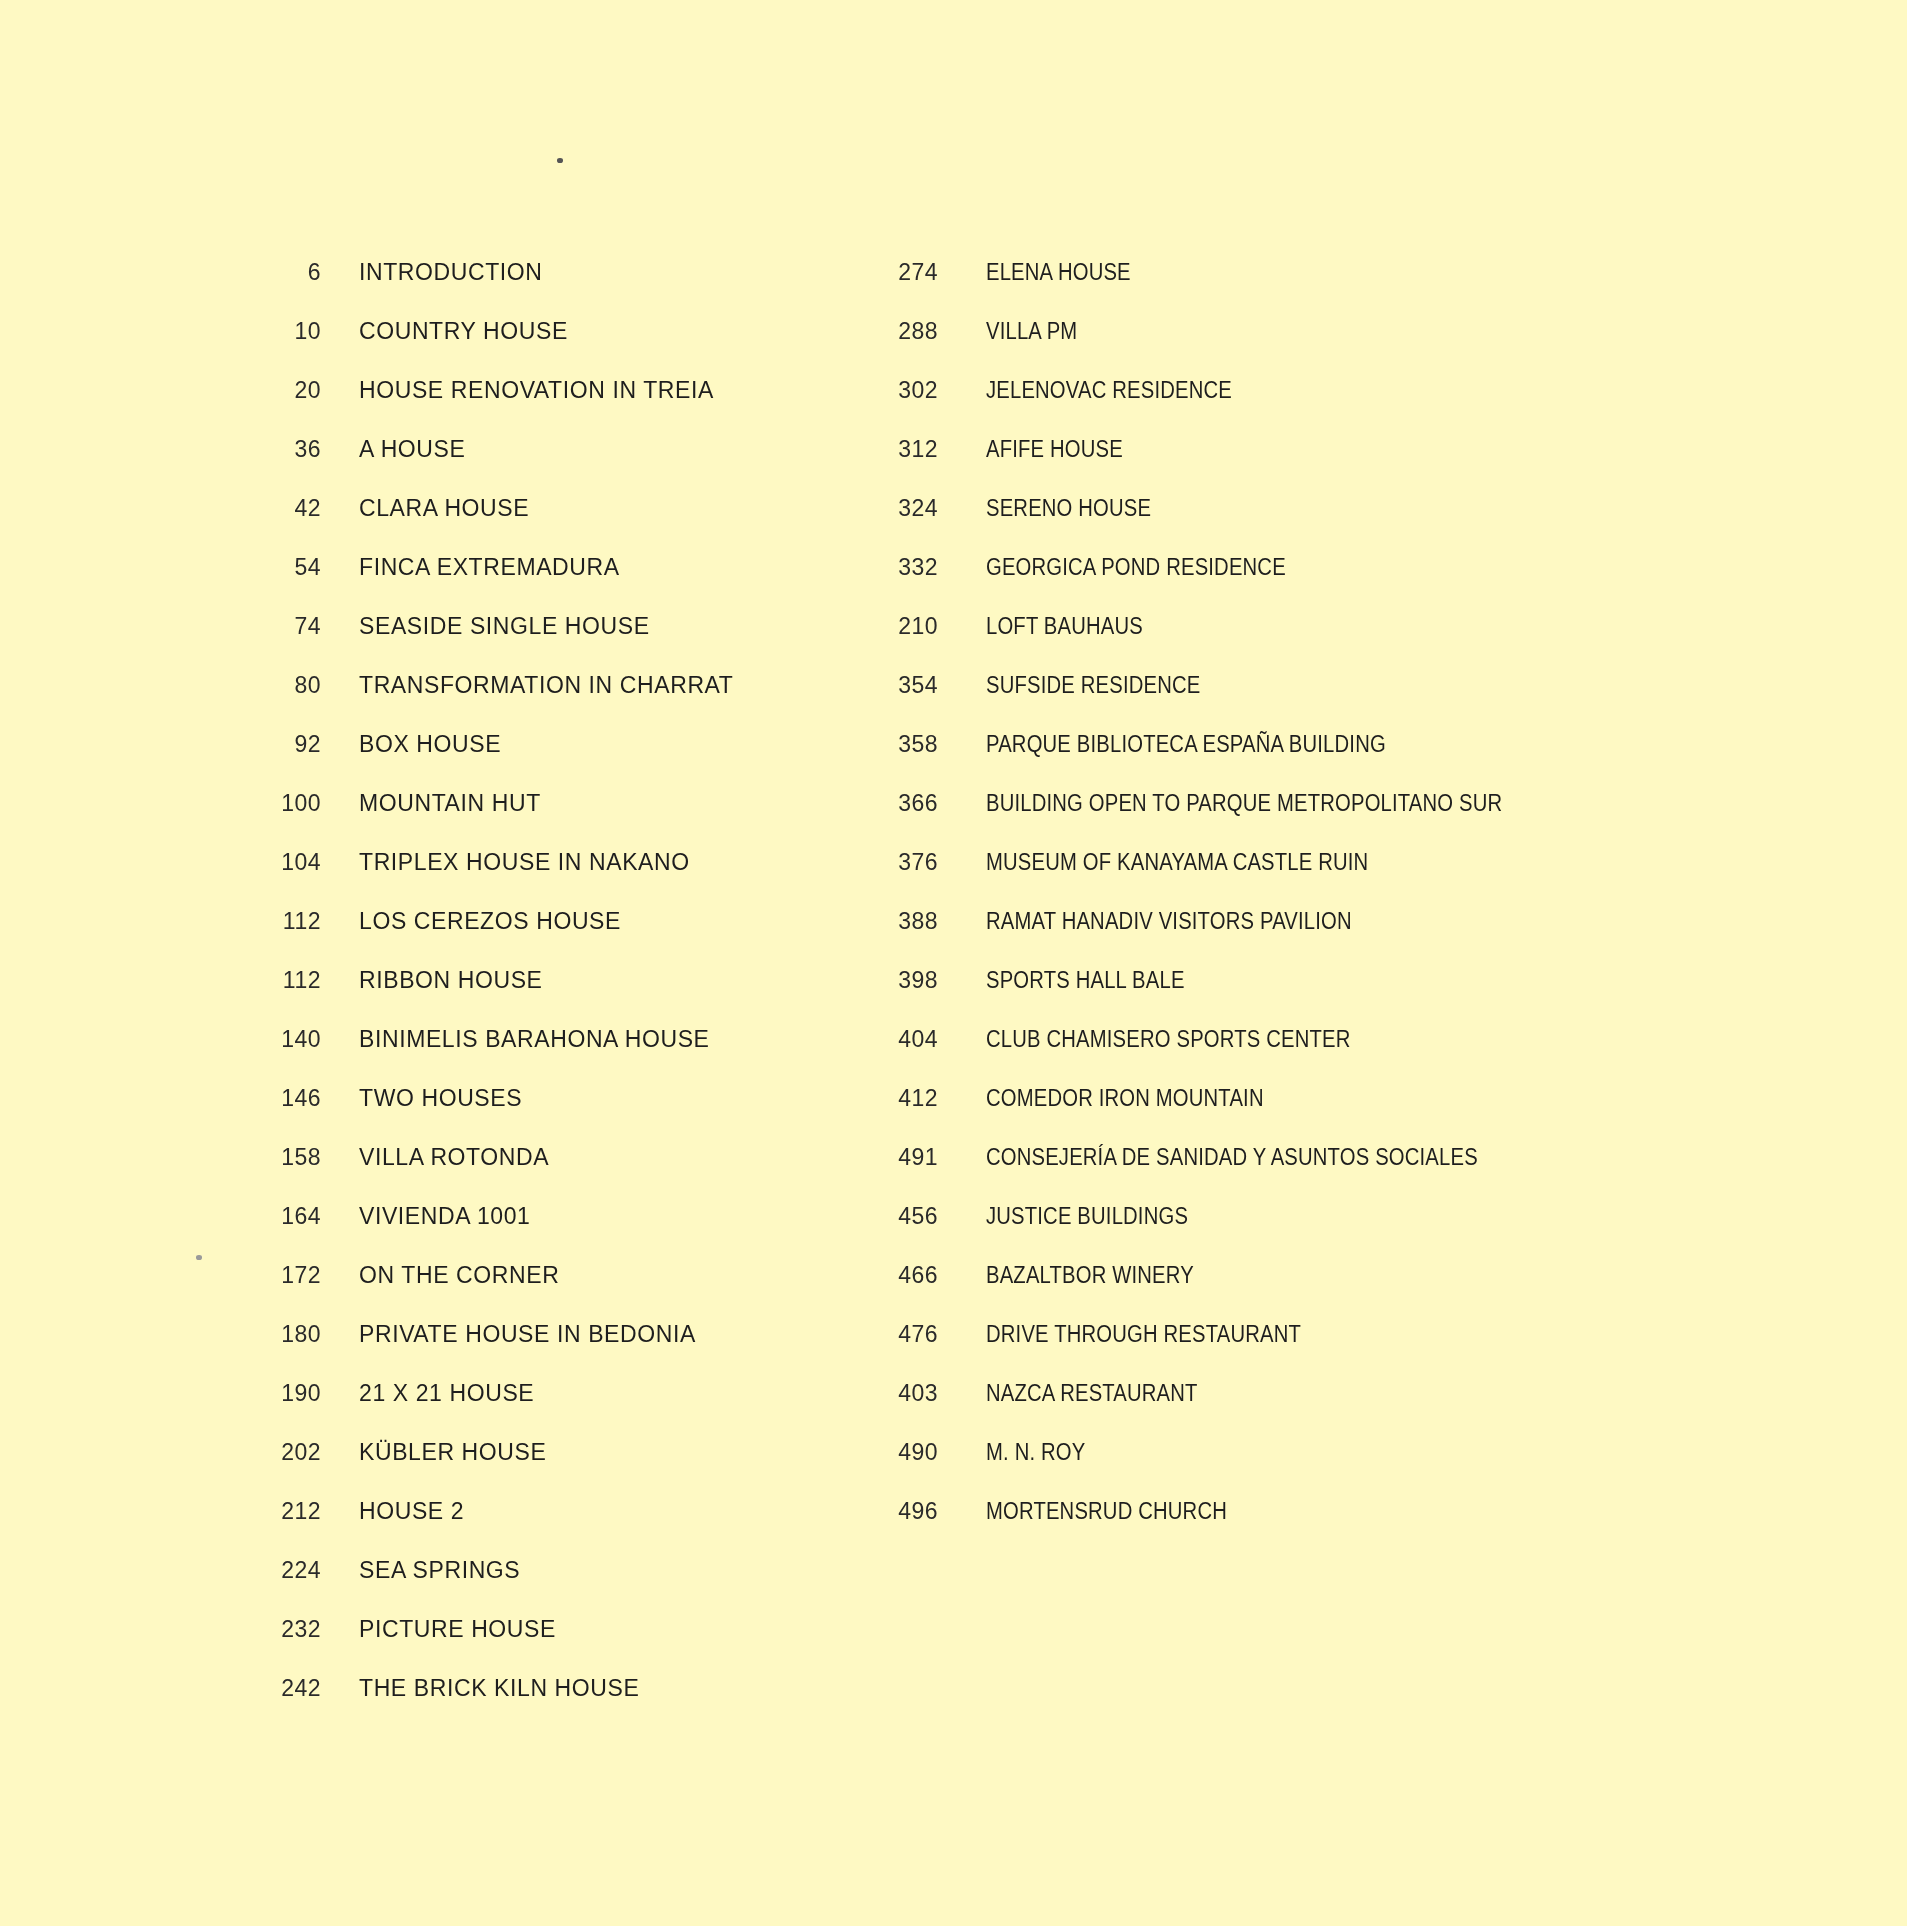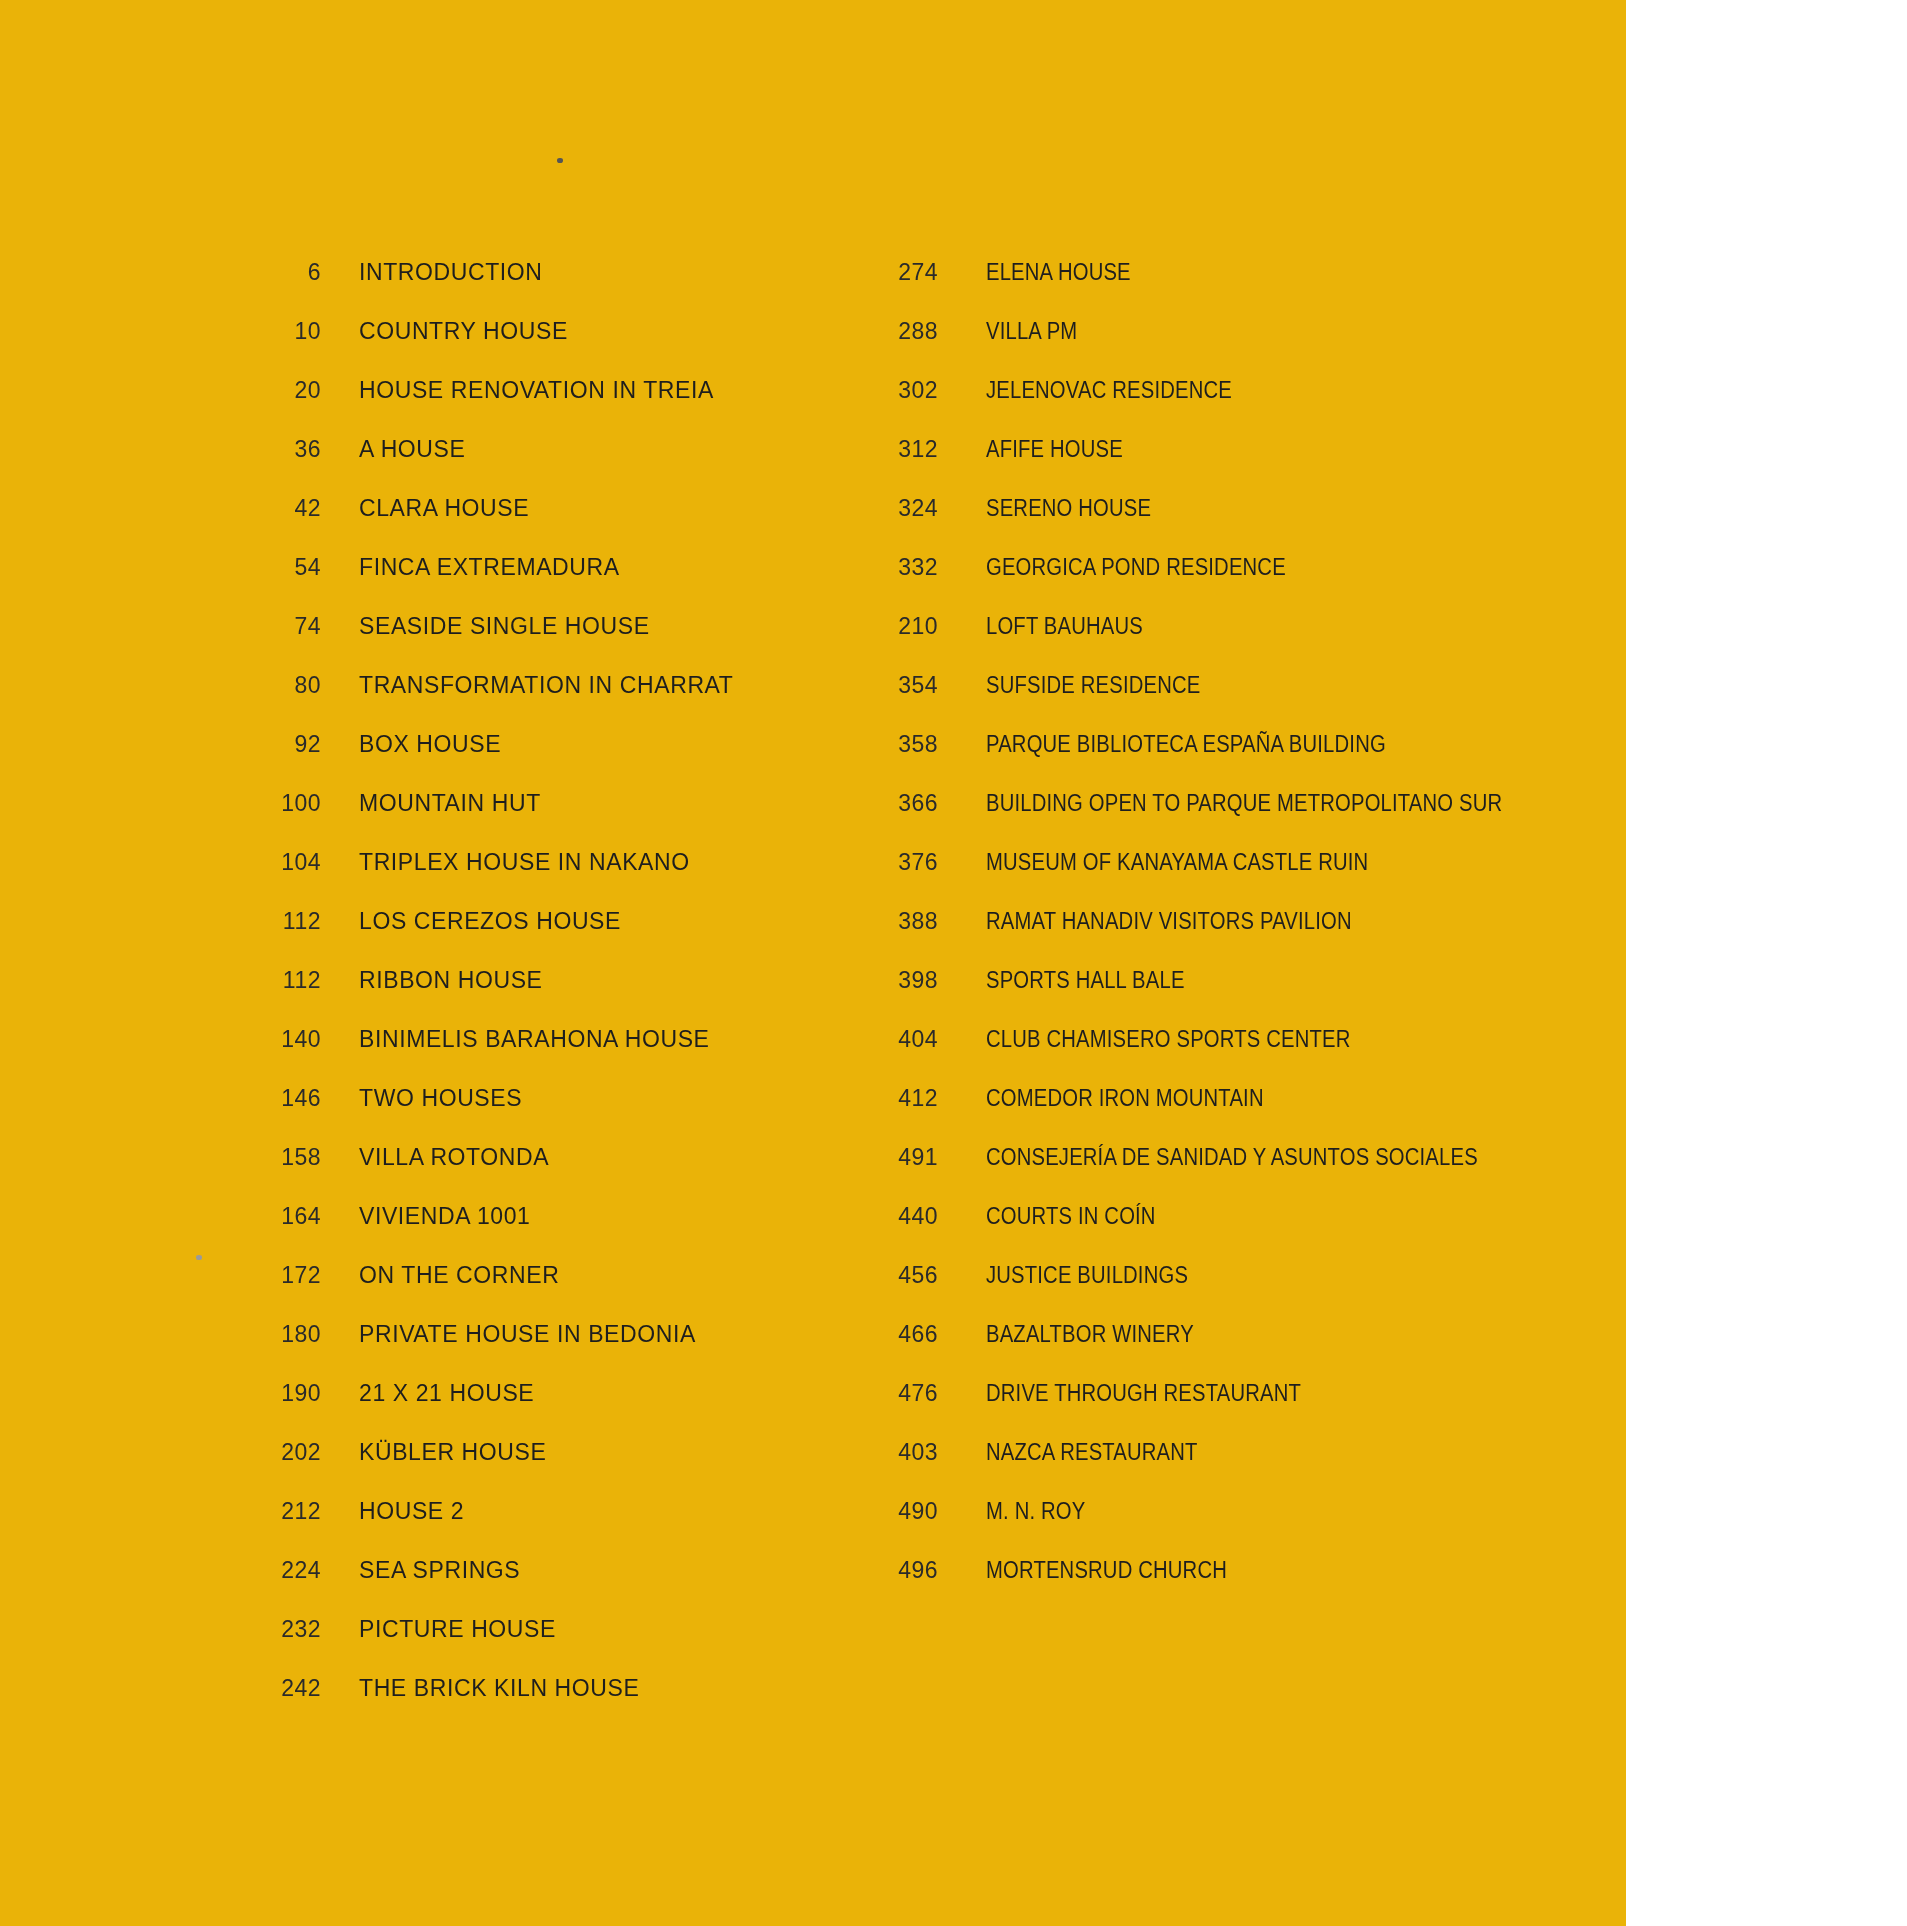--- a/index.html
+++ b/index.html
@@ -11,23 +11,23 @@
       width: 1907px;
       height: 1927px;
       position: relative;
       overflow: hidden;
       font-family: "Liberation Sans", "DejaVu Sans", sans-serif;
       color: #222222;
     }
     .page {
       position: absolute;
       left: 0; top: 0;
-      width: 1626px;
+      width: 1907px;
       height: 1927px;
-      background: #eab308;
+      background: #fef9c3;
     }
     .speck {
       position: absolute;
       border-radius: 50%;
     }
     .speck.top {
       left: 557px; top: 158px;
       width: 5.6px; height: 4.7px;
       background: #555555;
     }
@@ -122,21 +122,20 @@
     <li class="toc-row"><span class="toc-num">210</span><span class="toc-title">LOFT BAUHAUS</span></li>
     <li class="toc-row"><span class="toc-num">354</span><span class="toc-title">SUFSIDE RESIDENCE</span></li>
     <li class="toc-row"><span class="toc-num">358</span><span class="toc-title">PARQUE BIBLIOTECA ESPAÑA BUILDING</span></li>
     <li class="toc-row"><span class="toc-num">366</span><span class="toc-title">BUILDING OPEN TO PARQUE METROPOLITANO SUR</span></li>
     <li class="toc-row"><span class="toc-num">376</span><span class="toc-title">MUSEUM OF KANAYAMA CASTLE RUIN</span></li>
     <li class="toc-row"><span class="toc-num">388</span><span class="toc-title">RAMAT HANADIV VISITORS PAVILION</span></li>
     <li class="toc-row"><span class="toc-num">398</span><span class="toc-title">SPORTS HALL BALE</span></li>
     <li class="toc-row"><span class="toc-num">404</span><span class="toc-title">CLUB CHAMISERO SPORTS CENTER</span></li>
     <li class="toc-row"><span class="toc-num">412</span><span class="toc-title">COMEDOR IRON MOUNTAIN</span></li>
     <li class="toc-row"><span class="toc-num">491</span><span class="toc-title">CONSEJERÍA DE SANIDAD Y ASUNTOS SOCIALES</span></li>
-    <li class="toc-row"><span class="toc-num">440</span><span class="toc-title">COURTS IN COÍN</span></li>
     <li class="toc-row"><span class="toc-num">456</span><span class="toc-title">JUSTICE BUILDINGS</span></li>
     <li class="toc-row"><span class="toc-num">466</span><span class="toc-title">BAZALTBOR WINERY</span></li>
     <li class="toc-row"><span class="toc-num">476</span><span class="toc-title">DRIVE THROUGH RESTAURANT</span></li>
     <li class="toc-row"><span class="toc-num">403</span><span class="toc-title">NAZCA RESTAURANT</span></li>
     <li class="toc-row"><span class="toc-num">490</span><span class="toc-title">M. N. ROY</span></li>
     <li class="toc-row"><span class="toc-num">496</span><span class="toc-title">MORTENSRUD CHURCH</span></li>
   </ul>
 </div>
 
 

